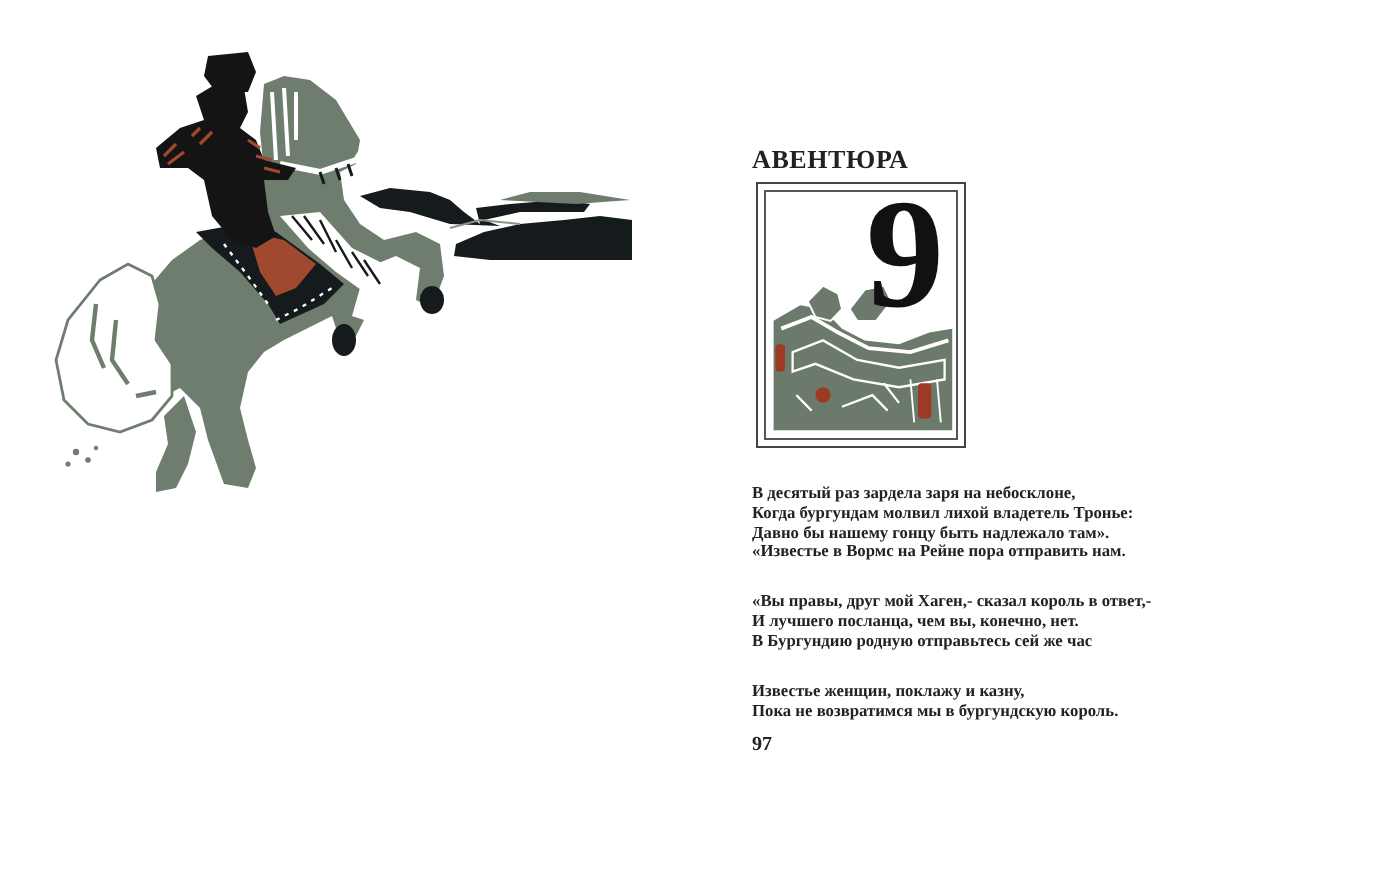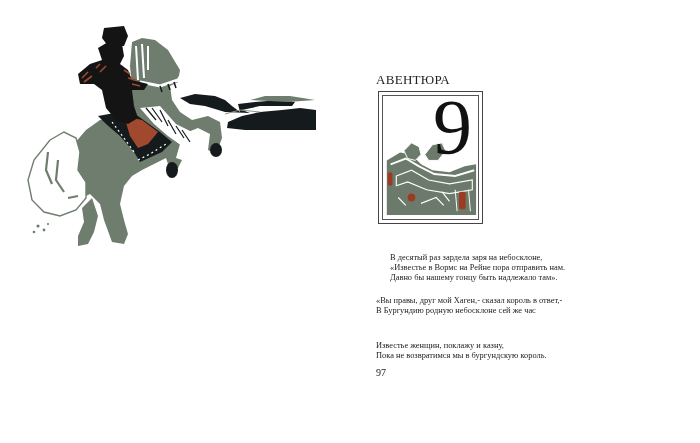--- a/index.html
+++ b/index.html
@@ -13,20 +13,21 @@
       position: relative;
       overflow: hidden;
       font-family: "Liberation Serif", "DejaVu Serif", serif;
       color: #1a1a1a;
     }
     .spread {
       position: absolute;
       left: 0; top: 0;
       width: 700px; height: 410px;
       background: #ffffff;
+      font-weight: bold;
     }
     .illustration {
       position: absolute;
       left: 20px;
       top: 20px;
       width: 320px;
       height: 230px;
     }
     .right-page {
       position: absolute;
@@ -91,21 +92,21 @@
     .stanza {
       position: absolute;
       left: 0;
       font-family: "Liberation Serif", serif;
       font-size: 8.4px;
       line-height: 9.8px;
       color: #222;
       white-space: nowrap;
     }
     .stanza .line { display: block; }
-    .stanza-1 { top: 253px; margin-left: 14px; }
+    .stanza-1 { top: 242px; }
     .stanza-2 { top: 296px; }
     .stanza-3 { top: 341px; }
     .page-number {
       position: absolute;
       left: 0;
       top: 367px;
       font-family: "Liberation Serif", serif;
       font-size: 10px;
       color: #222;
     }
@@ -181,27 +182,29 @@
           <path d="M16 104 L24 112 M40 110 L56 104 L64 112 M62 98 L70 108" stroke="#ffffff" stroke-width="1.2" fill="none"></path>
           <path d="M76 96 L78 118 M90 96 L92 118" stroke="#ffffff" stroke-width="1" fill="none"></path>
         </svg>
         <div class="chapter-number">9</div>
       </div>
     </div>
 
 
     <div class="stanza stanza-1">
       <span class="line">В  десятый раз зардела заря на небосклоне,</span>
+      <span class="line">Когда бургундам молвил лихой владетель Тронье:</span>
+      <span class="line">Давно бы нашему гонцу быть надлежало там».</span>
       <span class="line">«Известье в Вормс на Рейне пора отправить нам.</span>
-      <span class="line">Давно бы нашему гонцу быть надлежало там».</span>
     </div>
 
     <div class="stanza stanza-2">
       <span class="line">«Вы правы, друг  мой Хаген,- сказал король в ответ,-</span>
-      <span class="line">В  Бургундию родную небосклоне сей же час</span>
+      <span class="line">И лучшего посланца, чем вы, конечно, нет.</span>
+      <span class="line">В  Бургундию родную отправьтесь сей же час</span>
     </div>
 
     <div class="stanza stanza-3">
       <span class="line">Известье женщин, поклажу и казну,</span>
       <span class="line">Пока не возвратимся мы в бургундскую король.</span>
     </div>
 
     <div class="page-number">97</div>
   </div>
 </div>

